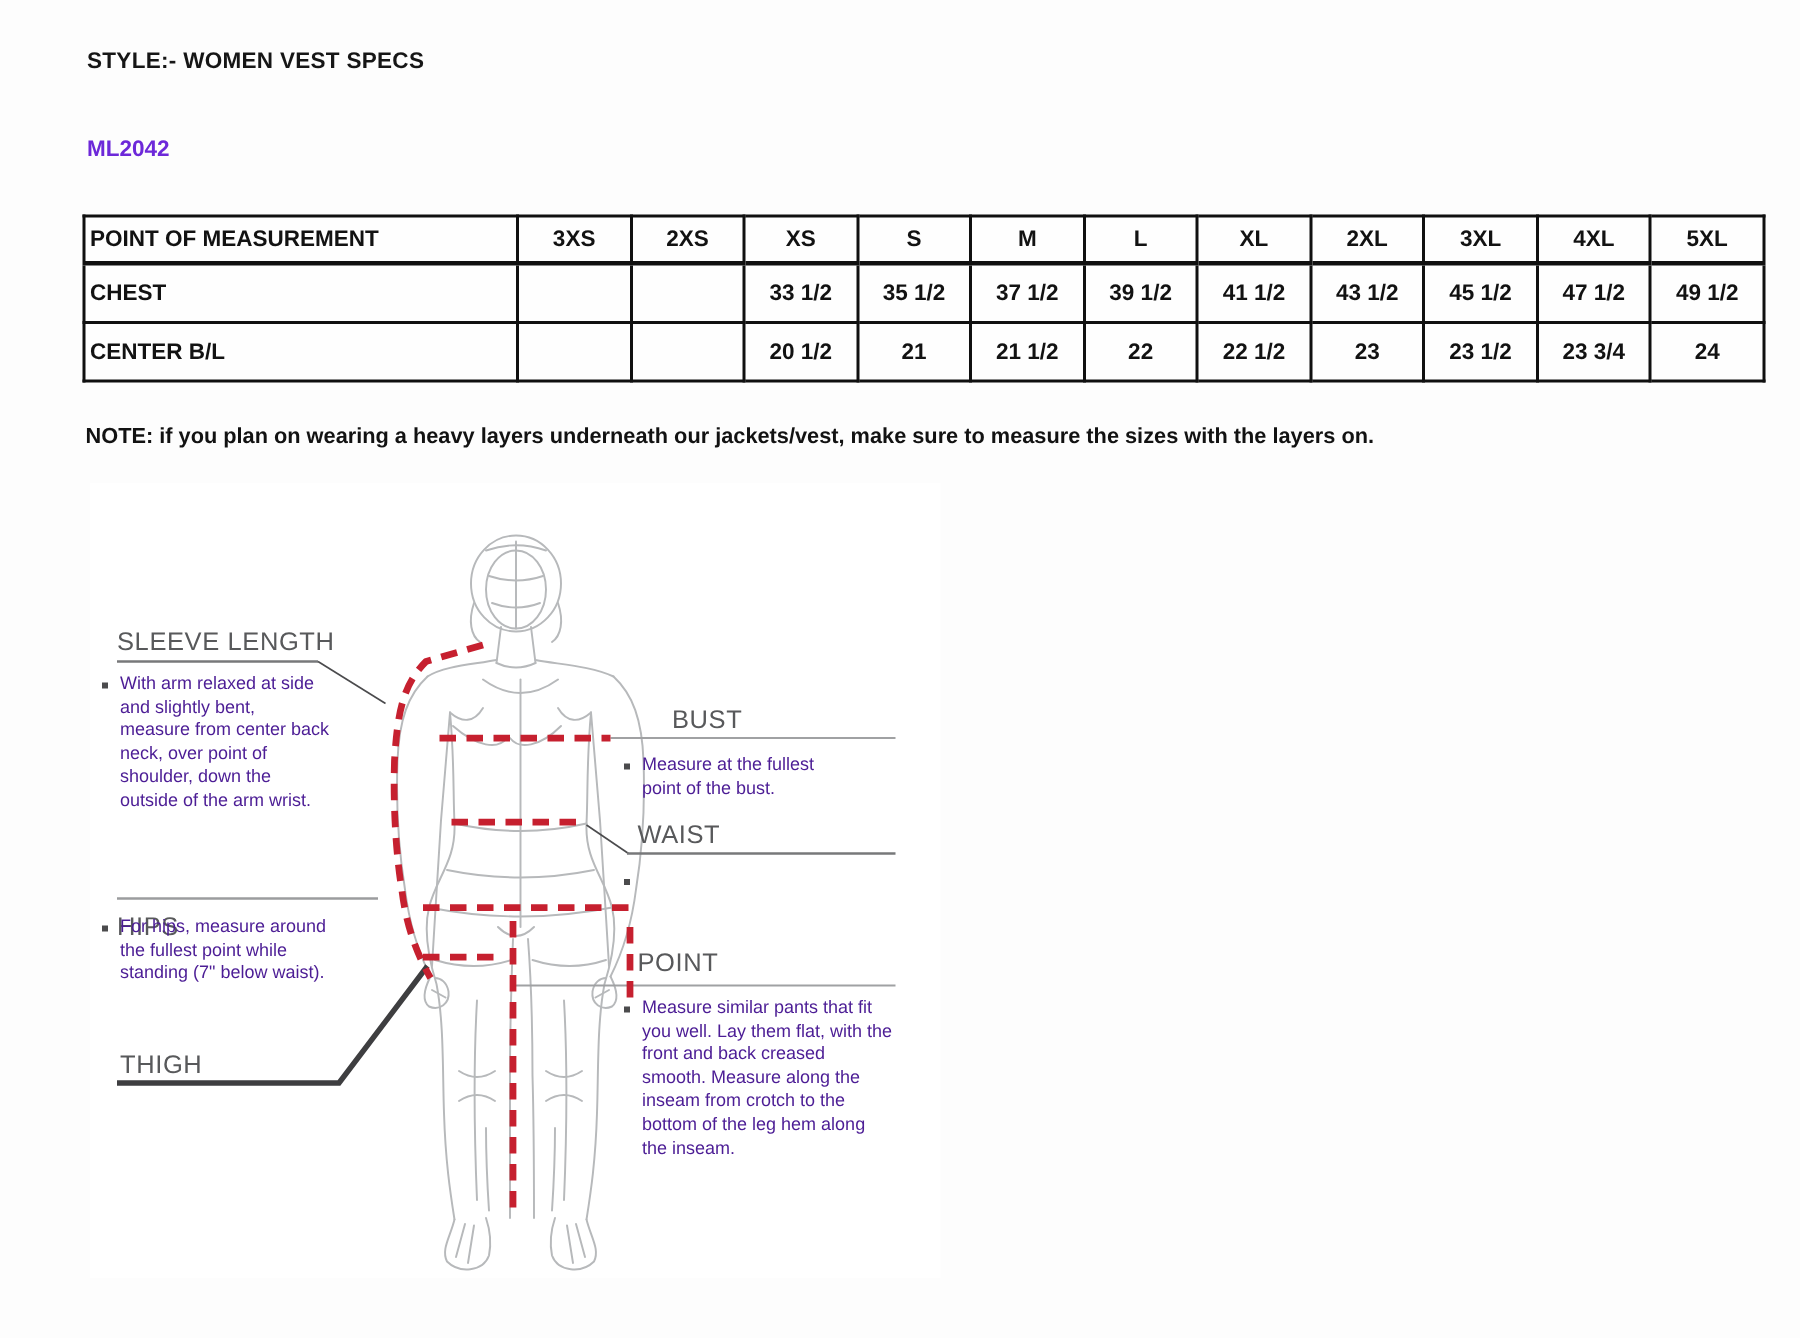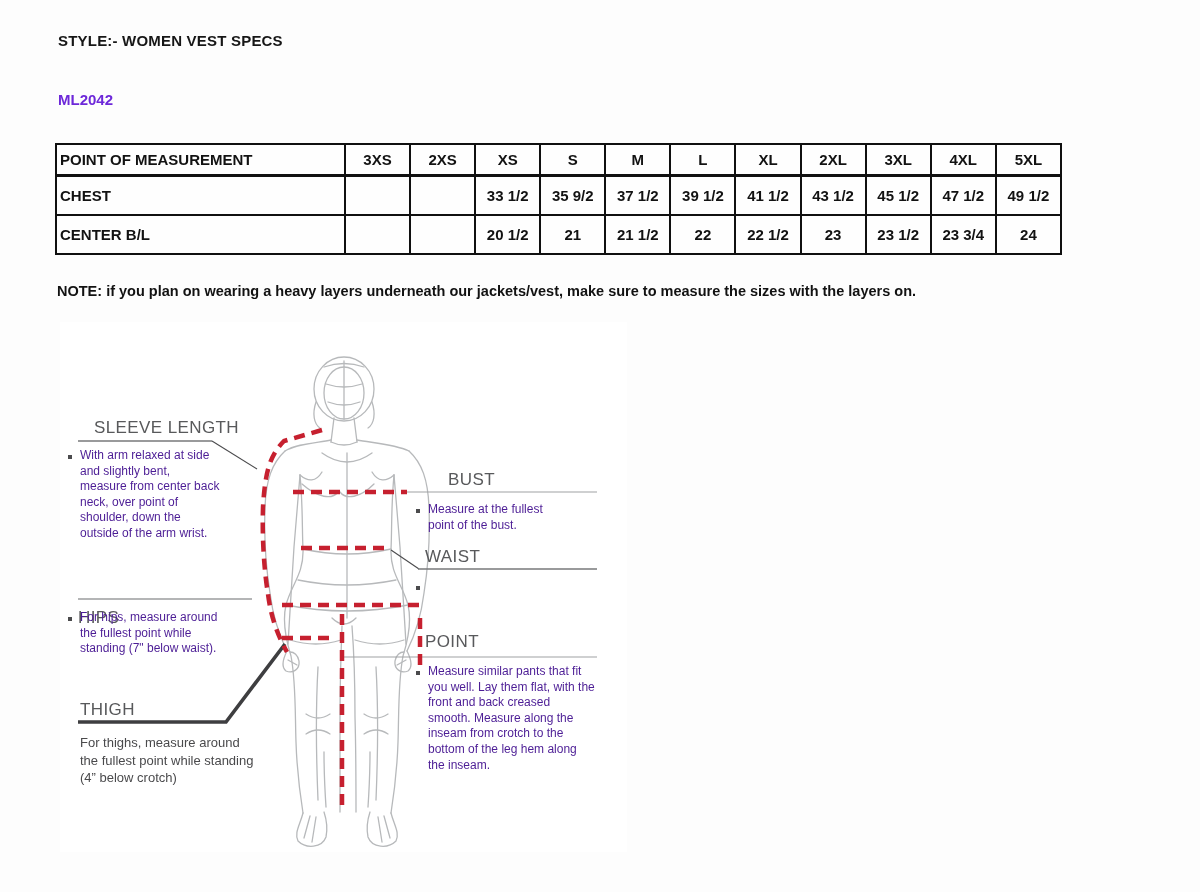--- a/index.html
+++ b/index.html
@@ -5,21 +5,21 @@
   html,body{margin:0;padding:0;background:#ffffff;}
   .page{
     position:relative;width:1200px;height:892px;background:#fdfdfd;
     font-family:"Liberation Sans",sans-serif;overflow:hidden;color:#141414;padding-left:12px;
   }
   .doc-title{position:absolute;left:58px;top:32px;font-size:15px;font-weight:bold;letter-spacing:.2px;color:#161616;}
   .doc-code{position:absolute;left:58px;top:91px;font-size:15px;font-weight:bold;color:#6d28d9;}
   .note-line{position:absolute;left:57px;top:283px;font-size:14.5px;font-weight:bold;color:#121212;width:1100px;}
 
   table.size-table{
-    position:absolute;left:55px;top:143px;width:1007px;
+    position:absolute;left:55px;top:143px;width:1122px;
     border-collapse:collapse;table-layout:fixed;
     font-size:15px;font-weight:bold;color:#121212;background:#fefefe;
   }
   .size-table th,.size-table td{border:2px solid #101010;text-align:center;padding:0 2px;overflow:hidden;white-space:nowrap;}
   .size-table thead th{height:29px;border-bottom:3px solid #101010;}
   .size-table tbody td{height:37px;}
   .size-table .first{text-align:left;padding-left:3px;width:282px;}
 
   .diagram{position:absolute;left:60px;top:322px;width:567px;height:530px;background:#ffffff;}
   .diagram svg{position:absolute;left:0;top:0;}
@@ -52,21 +52,21 @@
           <th>4XL</th>
           <th>5XL</th>
         </tr>
     </thead>
     <tbody>
         <tr>
           <td class="first">CHEST</td>
           <td></td>
           <td></td>
           <td>33 1/2</td>
-          <td>35 9/2</td>
+          <td>35 1/2</td>
           <td>37 1/2</td>
           <td>39 1/2</td>
           <td>41 1/2</td>
           <td>43 1/2</td>
           <td>45 1/2</td>
           <td>47 1/2</td>
           <td>49 1/2</td>
         </tr>
         <tr>
           <td class="first">CENTER B/L</td>
@@ -166,30 +166,29 @@
         <path d="M262,108 L224,119 C209,134 205,152 203,185 C202,215 204,248 208,272 C211,296 218,314 227,330" stroke="#c6202f"></path>
         <path d="M233,170 H347" stroke="#c6202f"></path>
         <path d="M241,226 H331" stroke="#c6202f"></path>
         <path d="M222,283 H360" stroke="#c6202f"></path>
         <path d="M360,296 V350" stroke="#c6202f"></path>
         <path d="M222,316 H270" stroke="#c6202f"></path>
         <path d="M282,292 V484" stroke="#c6202f"></path>
       </g>
     </svg>
 
-    <div class="dheading" style="left:34px;top:96px;">SLEEVE LENGTH</div>
+    <div class="dheading" style="left:18px;top:96px;">SLEEVE LENGTH</div>
     <span class="bullet" style="left:8px;top:133px;"></span>
     <div class="ddesc" style="left:20px;top:126px;width:140px;">With arm relaxed at side and slightly bent, measure from center back neck, over point of shoulder, down the outside of the arm wrist.</div>
 
     <div class="dheading" style="left:18px;top:257px;margin-top:29px;">HIPS</div>
     <span class="bullet" style="left:8px;top:295px;"></span>
     <div class="ddesc" style="left:20px;top:288px;width:152px;">For hips, measure around the fullest point while standing (7" below waist).</div>
 
     <div class="dheading" style="left:20px;top:378px;">THIGH</div>
-    <div class="ddesc thigh-desc" style="left:20px;top:412px;width:178px;">For thighs, measure around the fullest point while standing (4” below crotch)</div>
 
     <div class="dheading" style="left:365px;top:148px;margin-left:23px;">BUST</div>
     <span class="bullet" style="left:356px;top:187px;"></span>
     <div class="ddesc" style="left:368px;top:180px;width:142px;">Measure at the fullest point of the bust.</div>
 
     <div class="dheading" style="left:365px;top:225px;">WAIST</div>
     <span class="bullet" style="left:356px;top:264px;"></span>
 
     <div class="dheading" style="left:365px;top:310px;">POINT</div>
     <span class="bullet" style="left:356px;top:349px;"></span>

